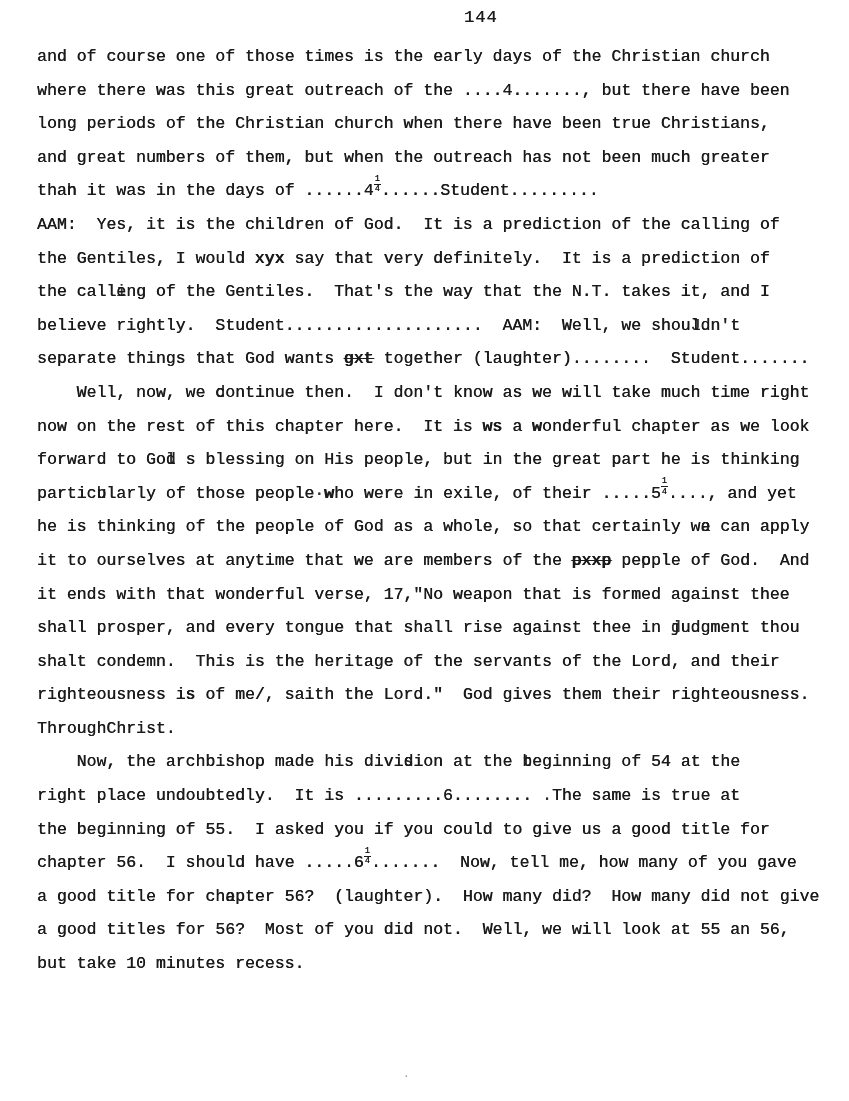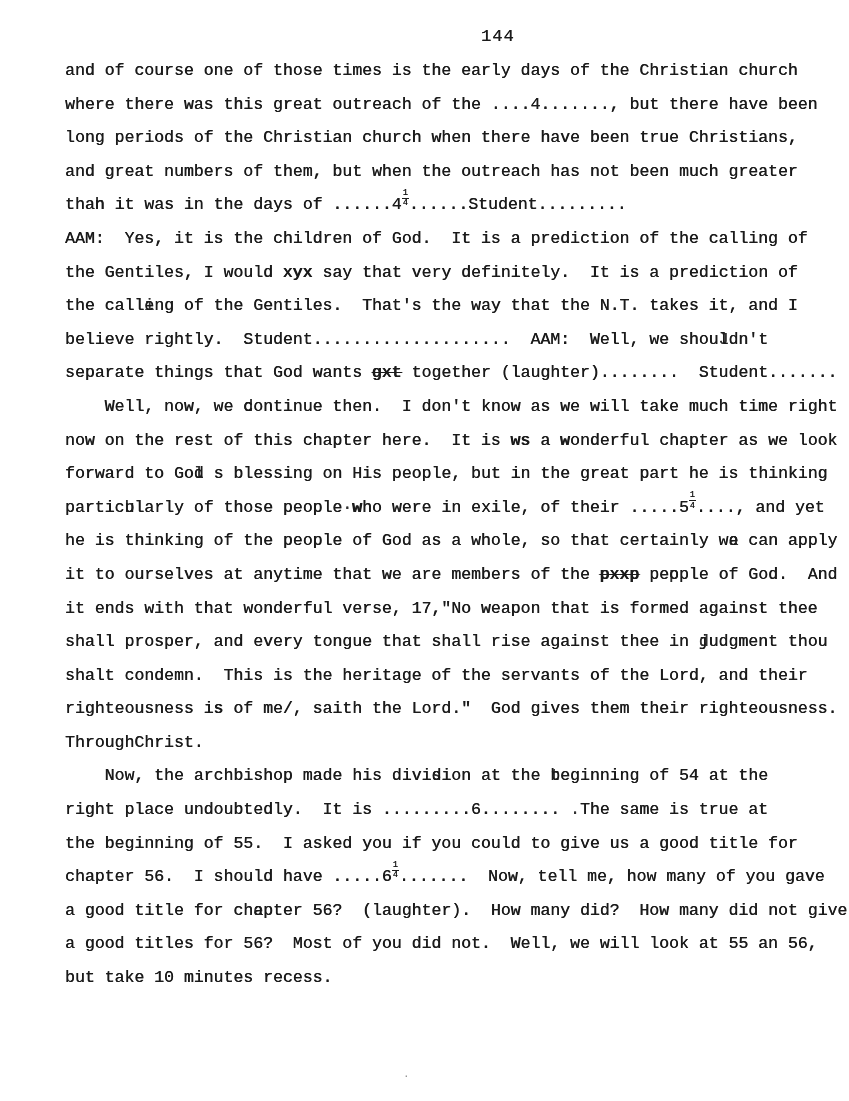--- a/index.html
+++ b/index.html
@@ -7,34 +7,32 @@
     width: 849px; height: 1101px;
     background: #ffffff;
     position: relative;
     overflow: hidden;
     font-family: "Liberation Mono", "DejaVu Sans Mono", monospace;
     color: #1b1b1b;
   }
   .sheet { position: absolute; inset: 0; }
   .pagenum {
     position: absolute;
-    left: 464px; top: 27px;
+    left: 464px; top: 8px;
     font-size: 17px;
     letter-spacing: 1px;
     text-shadow: 0.35px 0 currentColor;
-    margin-left: 17px;
   }
   .doc {
     position: absolute;
-    left: 37px; top: 54px;
+    left: 37px; top: 40px;
     font-size: 16.5px;
     line-height: 33.6px;
     white-space: pre;
     text-shadow: 0.35px 0 currentColor;
-    margin-left: 28px;
   }
   .line { height: 33.6px; }
   
   .b {
     font-weight: normal;
     text-shadow: 0.5px 0 currentColor, -0.4px 0 currentColor;
   }
   .s { text-decoration: line-through; }
   
   .ov { position: relative; display: inline-block; white-space: pre; }

